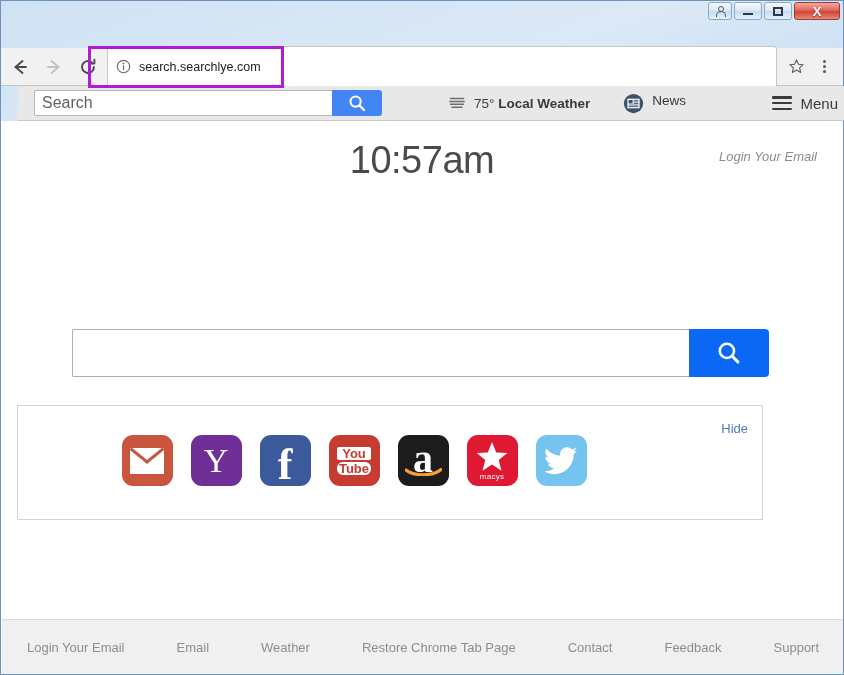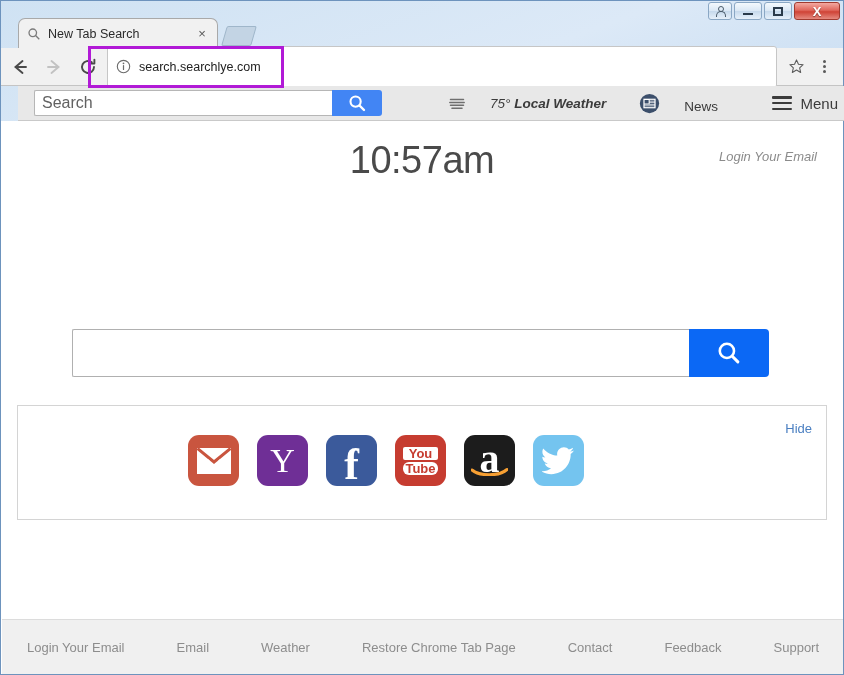--- a/index.html
+++ b/index.html
@@ -165,27 +165,27 @@
   .sb-search-input::placeholder { color: #616161; opacity: 1; }
   .sb-search-btn {
     width: 50px; height: 26px;
     background: #4285f4;
     border: none;
     border-radius: 0 3px 3px 0;
     display: flex; align-items: center; justify-content: center;
     cursor: pointer;
   }
   .sb-weather {
-    display: flex; align-items: center; margin-left: 66px; gap: 24px; font-style: italic;
+    display: flex; margin-left: 66px; gap: 8px;
   }
   .weather-glyph { width: 18px; height: 13px; display: block; }
   .sb-temp { font-size: 13.5px; color: #3b3b3b; }
   .sb-temp b { font-weight: bold; }
   .sb-news {
-    display: flex; align-items: flex-end; margin-left: 33px; gap: 24px;
+    display: flex; align-items: flex-start; margin-left: 33px; gap: 8px;
   }
   .news-glyph { width: 21px; height: 21px; display: block; }
   .sb-news-label { font-size: 13.5px; color: #3b3b3b; }
   .sb-menu {
     display: flex; align-items: center; gap: 8px;
     margin-left: auto; margin-right: 22px;
   }
   .burger { width: 20px; height: 14px; display: flex; flex-direction: column; justify-content: space-between; }
   .burger i { display: block; height: 2.5px; background: #3b3b3b; border-radius: 1px; }
   .sb-menu-label { font-size: 15px; color: #3b3b3b; }
@@ -232,21 +232,21 @@
     width: 80px; height: 48px;
     background: #0b68f5;
     border: none;
     border-radius: 0 4px 4px 0;
     display: flex; align-items: center; justify-content: center;
     cursor: pointer;
   }
 
   .shortcuts {
     position: absolute; left: 16px; top: 284px;
-    width: 810px; height: 115px;
+    width: 746px; height: 115px;
     border: 1px solid #d4d4d4;
     box-sizing: border-box;
     background: #fff;
   }
   .hide-link {
     position: absolute; right: 14px; top: 15px;
     font-size: 13px; color: #4a7fc1;
     cursor: pointer;
   }
   .icon-row {
@@ -309,31 +309,20 @@
       </div>
       <div class="wbtn">
         <span class="glyph-max"></span>
       </div>
       <div class="wbtn close">
         <span class="glyph-x">X</span>
       </div>
     </div>
   </div>
 
-  <div class="tabstrip">
-    <div class="tab">
-      <svg class="tab-favicon" viewBox="0 0 16 16">
-        <circle cx="6.6" cy="6.6" r="4.3" fill="none" stroke="#7b7b7b" stroke-width="1.5"></circle>
-        <line x1="9.8" y1="9.8" x2="14" y2="14" stroke="#7b7b7b" stroke-width="1.5"></line>
-      </svg>
-      <span class="tab-title">New Tab Search</span>
-      <span class="tab-close">×</span>
-    </div>
-    <div class="newtab-btn"></div>
-  </div>
 
   <div class="toolbar">
     <div class="nav-btn">
       <svg width="20" height="20" viewBox="0 0 20 20">
         <path d="M12.5 4 L5.5 10 L12.5 16" fill="none" stroke="#4a4a4a" stroke-width="1.9" stroke-linecap="round" stroke-linejoin="round"></path>
         <line x1="5.5" y1="10" x2="16" y2="10" stroke="#4a4a4a" stroke-width="1.9" stroke-linecap="round"></line>
       </svg>
     </div>
     <div class="nav-btn">
       <svg width="20" height="20" viewBox="0 0 20 20">
@@ -464,20 +453,26 @@
           </span>
         </div>
 
         <div class="tile t-amz">
           <span class="amz-a">a</span>
           <svg class="amz-swoosh" viewBox="0 0 37 11">
             <path d="M1 5 C9 11.5 28 11.5 36 4.5" fill="none" stroke="#f8a033" stroke-width="3" stroke-linecap="round"></path>
           </svg>
         </div>
 
+        <div class="tile t-macy">
+          <svg class="macy-star" width="34" height="32" viewBox="0 0 34 32">
+            <path d="M17 1 L21.2 11.4 L32.3 12 L23.7 19 L26.5 29.8 L17 23.6 L7.5 29.8 L10.3 19 L1.7 12 L12.8 11.4 Z" fill="#ffffff"></path>
+          </svg>
+          <span class="macy-txt">macys</span>
+        </div>
 
         <div class="tile t-tw">
           <svg width="33" height="28" viewBox="0 0 33 28">
             <path d="M32 3.4 c-1.2 .55 -2.5 .92 -3.85 1.08 1.4 -.84 2.45 -2.16 2.95 -3.74 -1.3 .78 -2.75 1.33 -4.3 1.64 C25.6 1.0 23.85 .2 21.9 .2 c-3.75 0 -6.8 3.05 -6.8 6.82 0 .53 .06 1.05 .18 1.55 -5.65 -.28 -10.66 -3 -14.0 -7.12 -.6 1.0 -.92 2.16 -.92 3.42 0 2.37 1.2 4.45 3.03 5.67 -1.12 -.04 -2.17 -.35 -3.08 -.86 v .08 c0 3.3 2.35 6.06 5.46 6.7 -.57 .15 -1.17 .23 -1.8 .23 -.44 0 -.86 -.04 -1.28 -.12 .87 2.7 3.38 4.67 6.35 4.73 -2.33 1.82 -5.26 2.9 -8.45 2.9 -.55 0 -1.1 -.03 -1.62 -.1 3.0 1.93 6.58 3.05 10.4 3.05 12.47 0 19.3 -10.34 19.3 -19.3 l -.02 -.88 C29.96 5.93 31.1 4.75 32 3.4 Z" fill="#ffffff"></path>
           </svg>
         </div>
 
       </div>
     </div>
 

